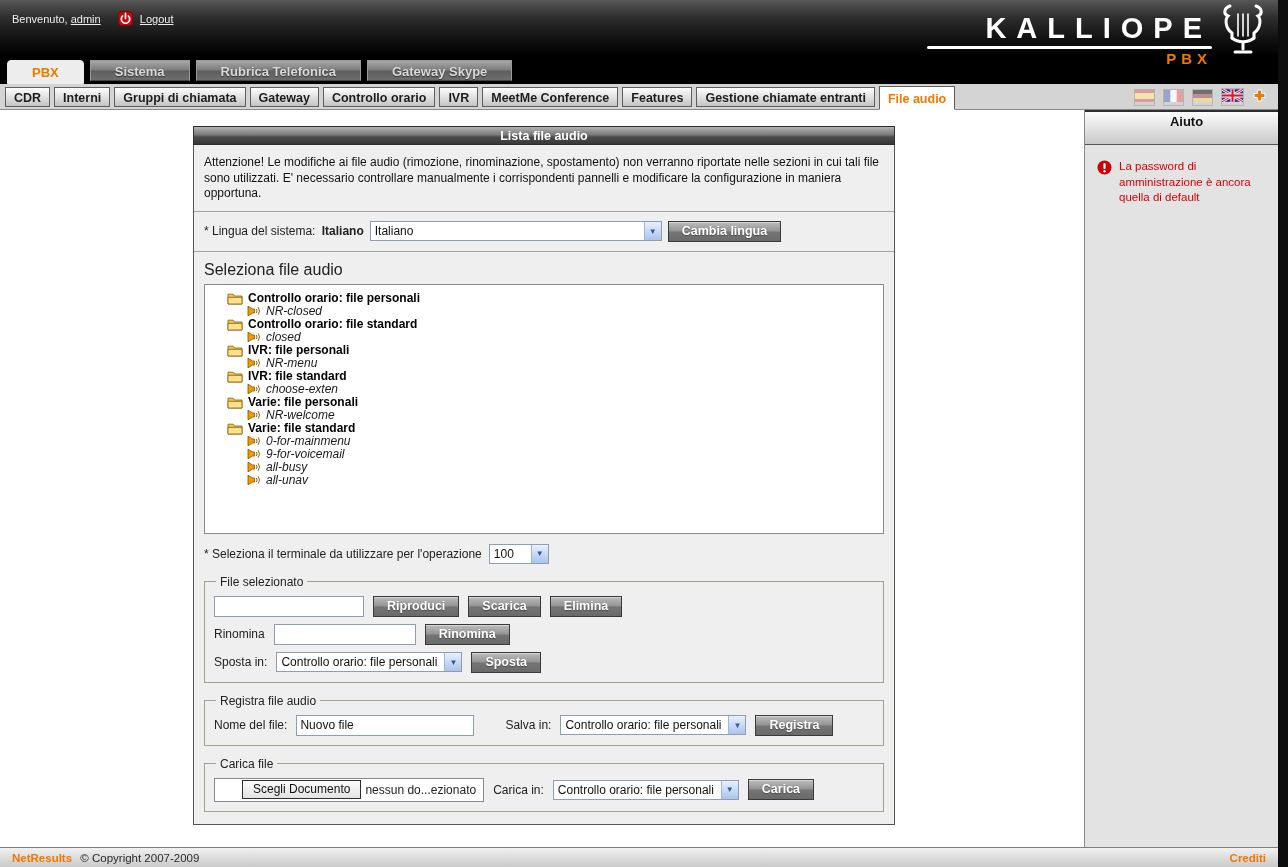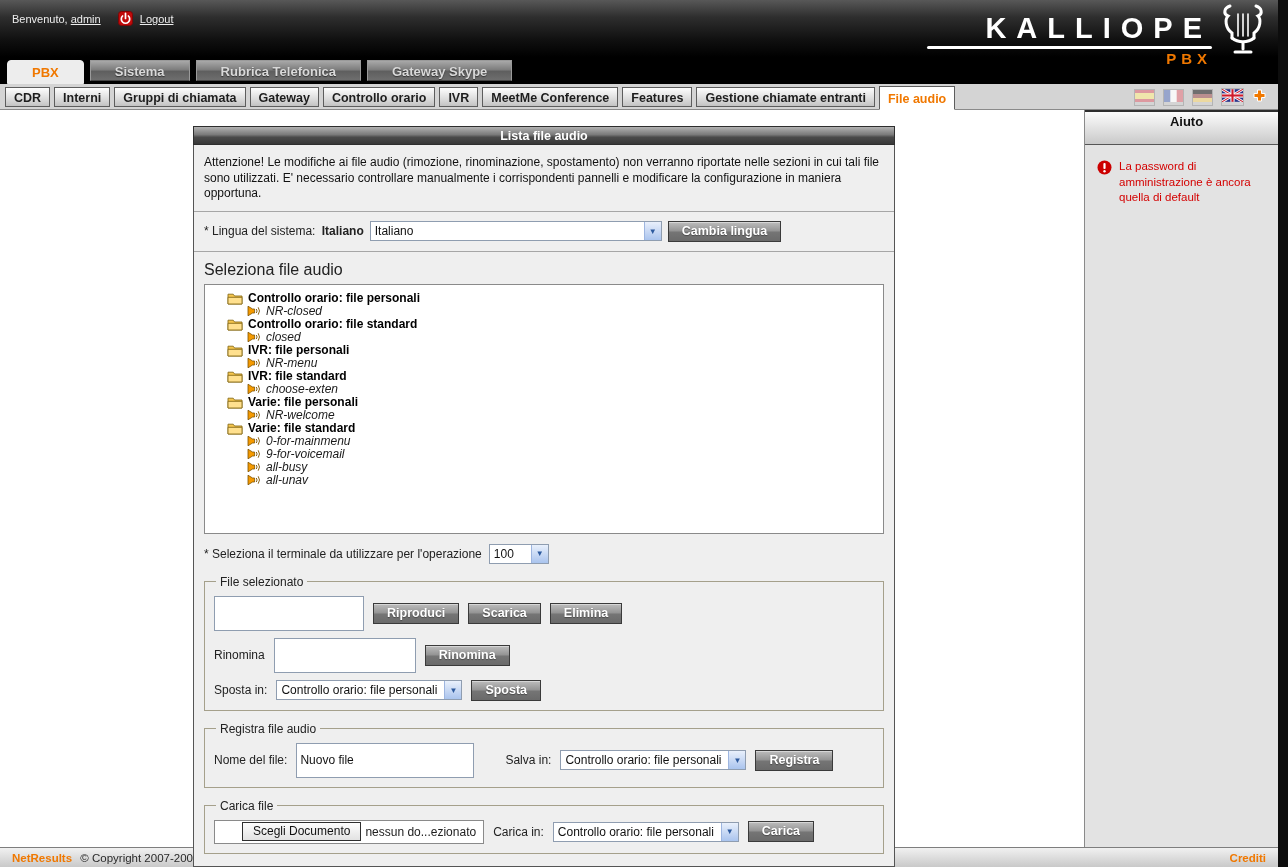--- a/index.html
+++ b/index.html
@@ -101,21 +101,21 @@
 
   fieldset {
     border: 1px solid #a5a08b; margin-top: 11px; padding: 5px 9px 9px 9px; background: transparent;
   }
   legend { font-size: 12px; color: #222; padding: 0 4px; margin-left: 2px; }
   .frow { display: flex; align-items: center; gap: 9px; margin-top: 7px; }
   .frow:first-of-type { margin-top: 2px; }
 
   
   .tinput {
-    height: 35px; border: 1px solid #8f9db0; background: #fff; font-family: "Liberation Sans", sans-serif;
+    height: 21px; border: 1px solid #8f9db0; background: #fff; font-family: "Liberation Sans", sans-serif;
     font-size: 12px; padding: 0 3px; color: #111;
   }
   .xsel {
     display: inline-flex; align-items: center; height: 20px; border: 1px solid #8f9db0; background: #fff;
     font-size: 12px; padding-left: 4px; cursor: pointer; color: #111;
   }
   .xsel-val { white-space: nowrap; overflow: hidden; flex: 1; }
   .xsel-arrow {
     width: 17px; align-self: stretch; margin-left: 4px; display: flex; align-items: center; justify-content: center;
     background: linear-gradient(180deg, #e9f0fc 0%, #c3d5f3 60%, #aac4ee 100%);

